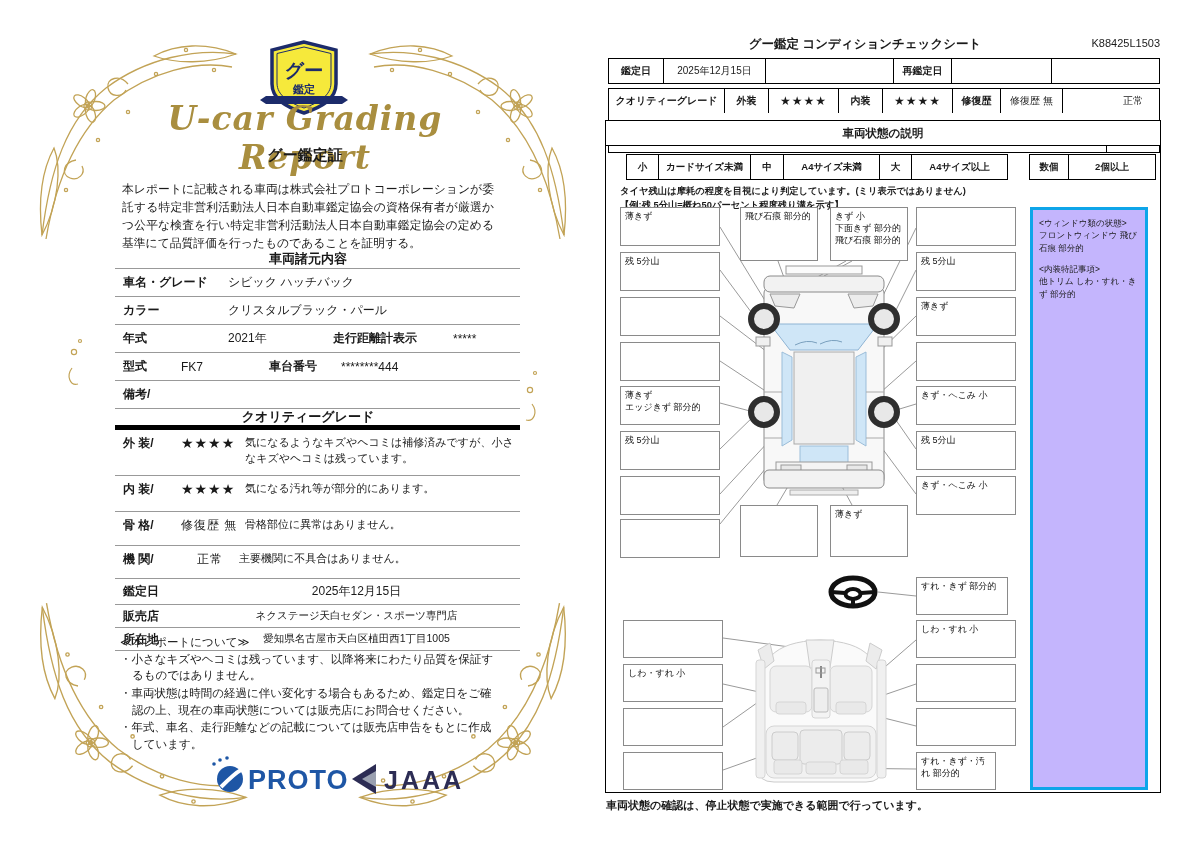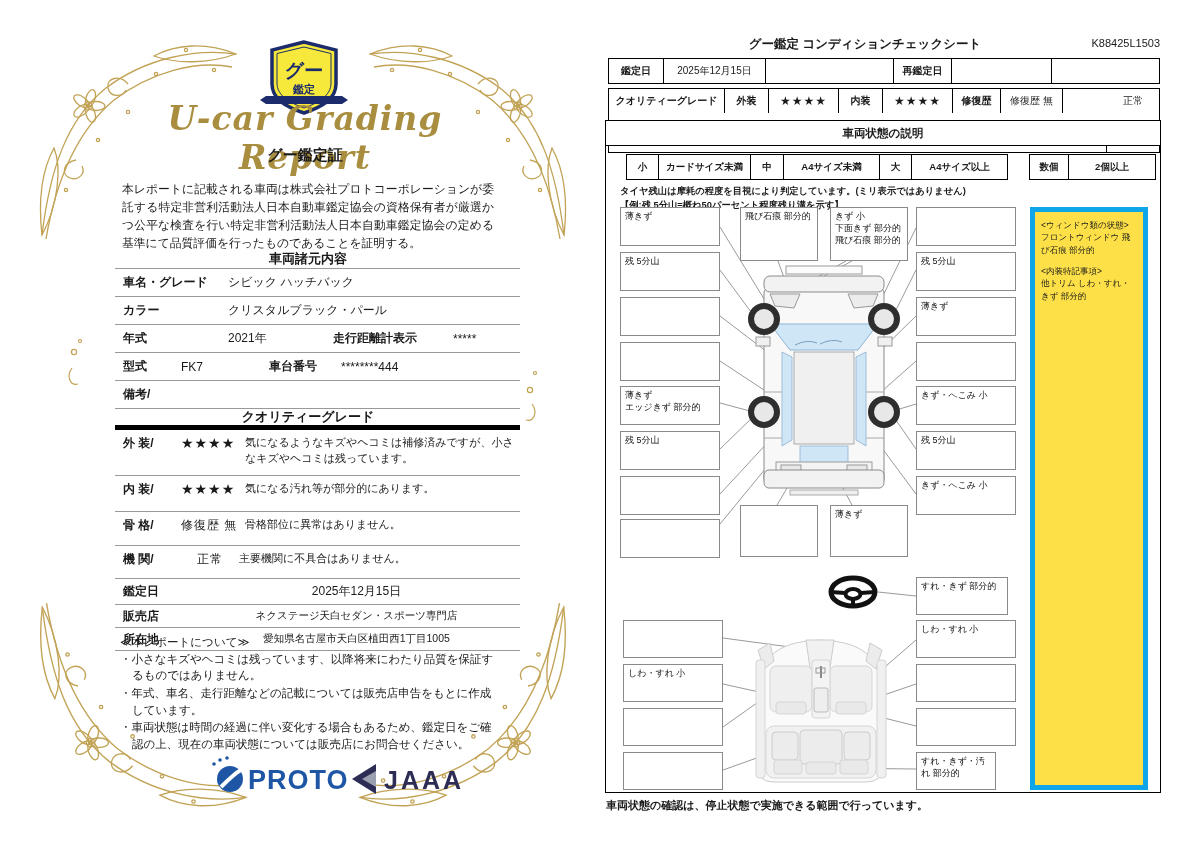--- a/index.html
+++ b/index.html
@@ -38,21 +38,21 @@
   .panel{border:1px solid #000;background:#fff;}
   .phead{border:1px solid #000;background:#fff;display:flex;align-items:center;justify-content:center;
          font-size:11.5px;font-weight:700;}
   .legend{display:flex;border:1px solid #000;}
   .lc{border-right:1px solid #000;display:flex;align-items:center;justify-content:center;
       font-size:9.5px;font-weight:700;height:24px;box-sizing:border-box;}
   .lc:last-child{border-right:none;}
   .tnote{font-size:9.3px;font-weight:700;line-height:1.55;}
   .abox{position:absolute;border:1px solid #8a8a8a;background:#fff;font-size:9px;line-height:1.35;
         padding:2px 4px;white-space:pre-line;color:#111;box-sizing:border-box;}
-  .infopanel{position:absolute;border:5px solid #0ea5e9;background:#fde047;font-size:8.5px;line-height:1.45;
+  .infopanel{position:absolute;border:3px solid #0ea5e9;background:#c4b5fd;font-size:8.5px;line-height:1.45;
              padding:7px 6px;box-sizing:border-box;}
   .infopanel .ih{margin-top:9px;}
   .rfoot{font-size:11px;font-weight:700;}
 </style>
 </head>
 <body>
 
 <div id="page">
 
   <svg id="ornaments" viewBox="0 0 1200 848" xmlns="http://www.w3.org/2000/svg">
@@ -288,22 +288,22 @@
     </div>
     <div class="mrow" style="height:22px;">
       <span class="mlab">所在地</span>
       <span class="mval" style="font-size:10.5px;">愛知県名古屋市天白区植田西1丁目1005</span>
     </div>
   </div>
 
   <div class="abs about" style="left:120px;top:634px;width:382px;">
     <div>≪本レポートについて≫</div>
     <div class="about-item">・小さなキズやヘコミは残っています、以降将来にわたり品質を保証するものではありません。</div>
+    <div class="about-item">・車両状態は時間の経過に伴い変化する場合もあるため、鑑定日をご確認の上、現在の車両状態については販売店にお問合せください。</div>
     <div class="about-item">・年式、車名、走行距離などの記載については販売店申告をもとに作成しています。</div>
-    <div class="about-item">・車両状態は時間の経過に伴い変化する場合もあるため、鑑定日をご確認の上、現在の車両状態については販売店にお問合せください。</div>
   </div>
 
   <div class="abs rp-title" style="left:605px;top:36px;width:520px;">グー鑑定  コンディションチェックシート</div>
   <div class="abs serial" style="left:1060px;top:37px;width:100px;">K88425L1503</div>
 
   <div class="abs trow" style="left:608px;top:58px;width:550px;">
     <div class="tc tb" style="width:55px;">鑑定日</div>
     <div class="tc" style="width:102px;">2025年12月15日</div>
     <div class="tc" style="width:128px;"></div>
     <div class="tc tb" style="width:58px;">再鑑定日</div>

